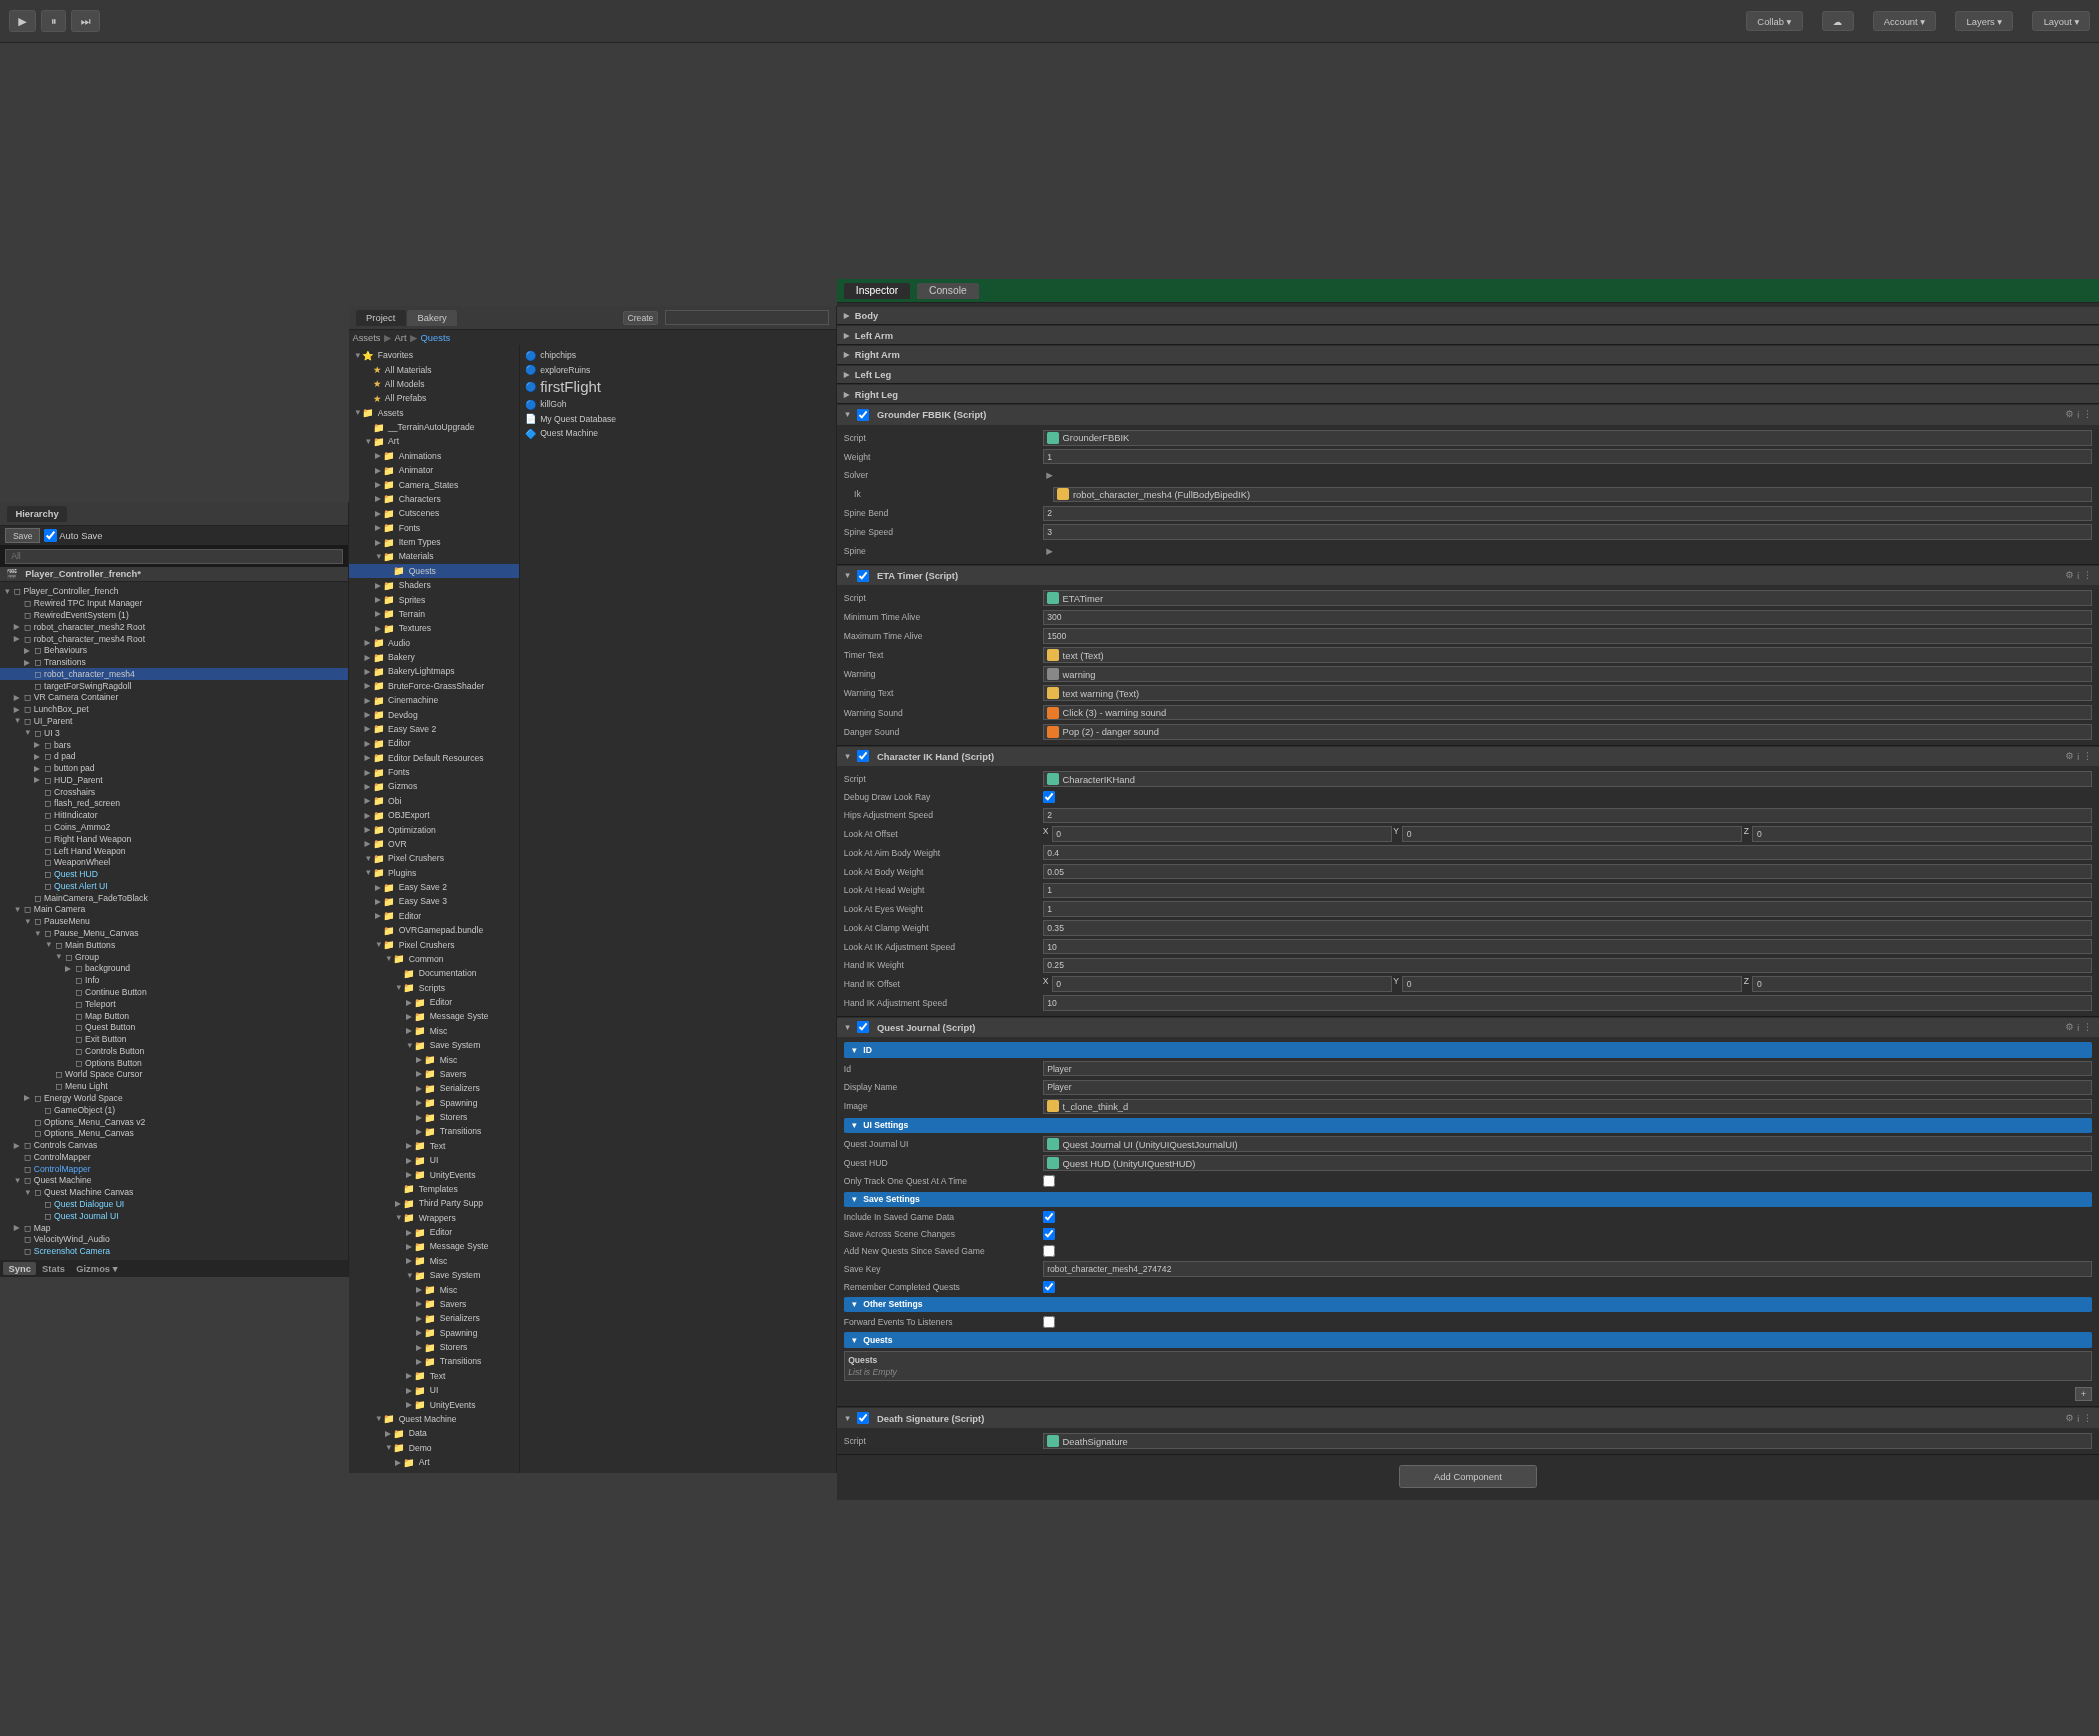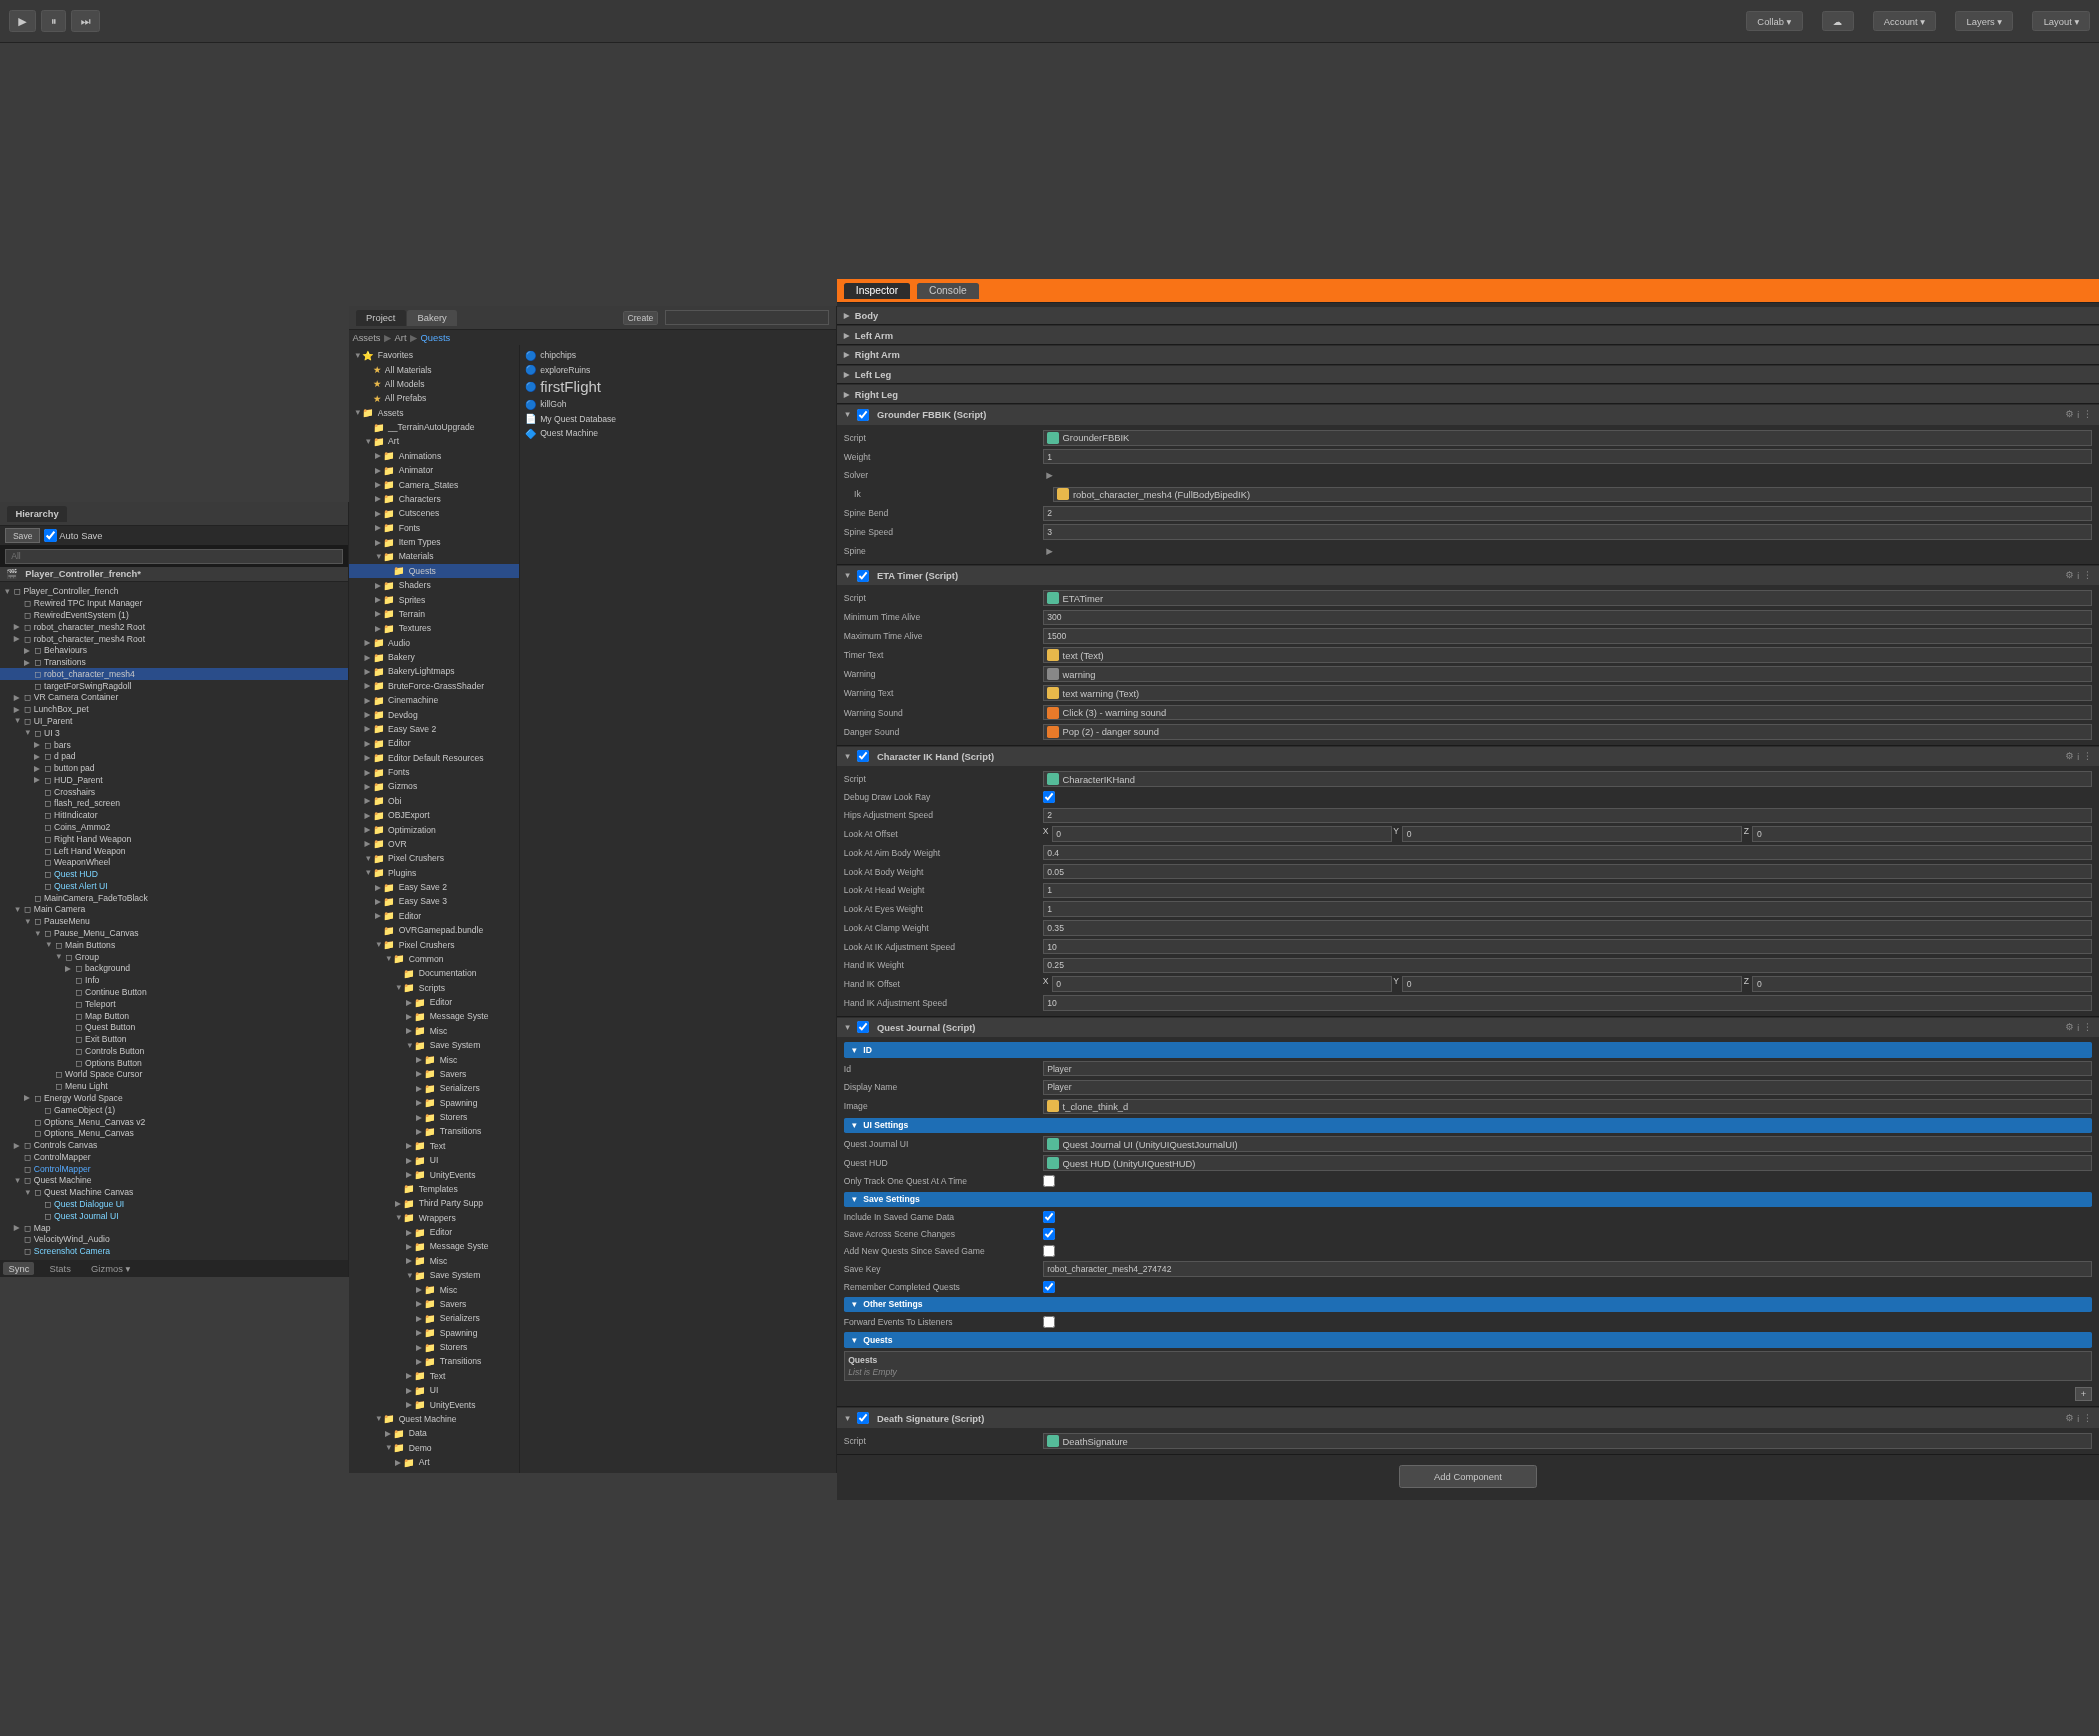--- a/index.html
+++ b/index.html
@@ -128,21 +128,21 @@
 
     
     .inspector-panel {
       flex: 1;
       background: #2d2d2d;
       display: flex;
       flex-direction: column;
       min-width: 0;
     }
     .inspector-header {
-      background: #f97316;
+      background: #14532d;
       padding: 3.4px 6.8px;
       border-bottom: 0.9px solid #222;
       display: flex;
       align-items: center;
       gap: 6.8px;
     }
     .inspector-tab { padding: 2.6px 12px; cursor: pointer; border-radius: 2.6px 2.6px 0 0; font-size: 10.3px; }
     .inspector-tab.active { background: #2d2d2d; color: #fff; }
     .inspector-tab:not(.active) { background: #4a4a4a; }
     .inspector-content { flex: 1; overflow-y: auto; padding: 3.4px 0; }
@@ -268,25 +268,26 @@
       padding: 1.7px 6.8px;
       background: #3a3a3a;
       border-bottom: 0.9px solid #222;
       gap: 3.4px;
     }
     .scene-icon { color: #e8b84b; margin-right: 3.4px; }
     .scene-name { font-size: 9.4px; color: #c8c8c8; font-weight: bold; }
 
     .stats-bar {
       display: flex;
-      gap: 10px;
+      gap: 1px;
       padding: 1.7px 3.4px;
       background: #252525;
       font-size: 7.7px;
       color: #999;
+      font-weight: bold;
     }
     .stats-item { padding: 0.9px 5.1px; cursor: pointer; }
     .stats-item.active { background: #4a4a4a; color: #c8c8c8; border-radius: 1.7px; }
   </style>
 </head>
 <body>
 
 <div class="top-toolbar">
   <button class="play-btn">▶</button>
   <button class="play-btn">⏸</button>

